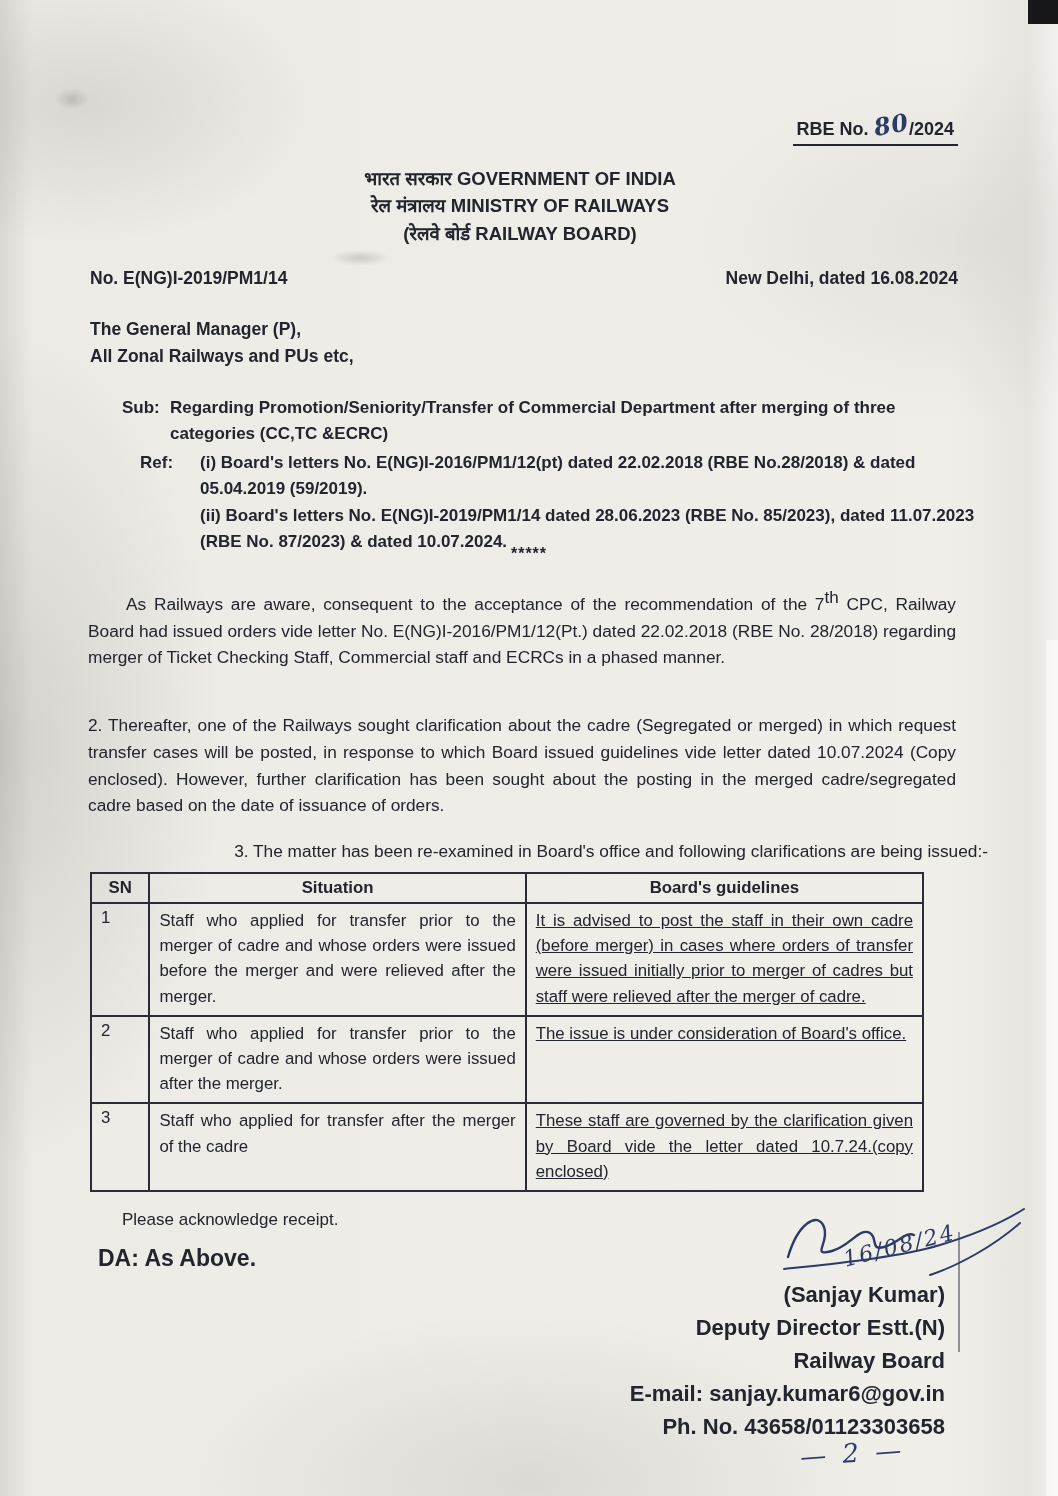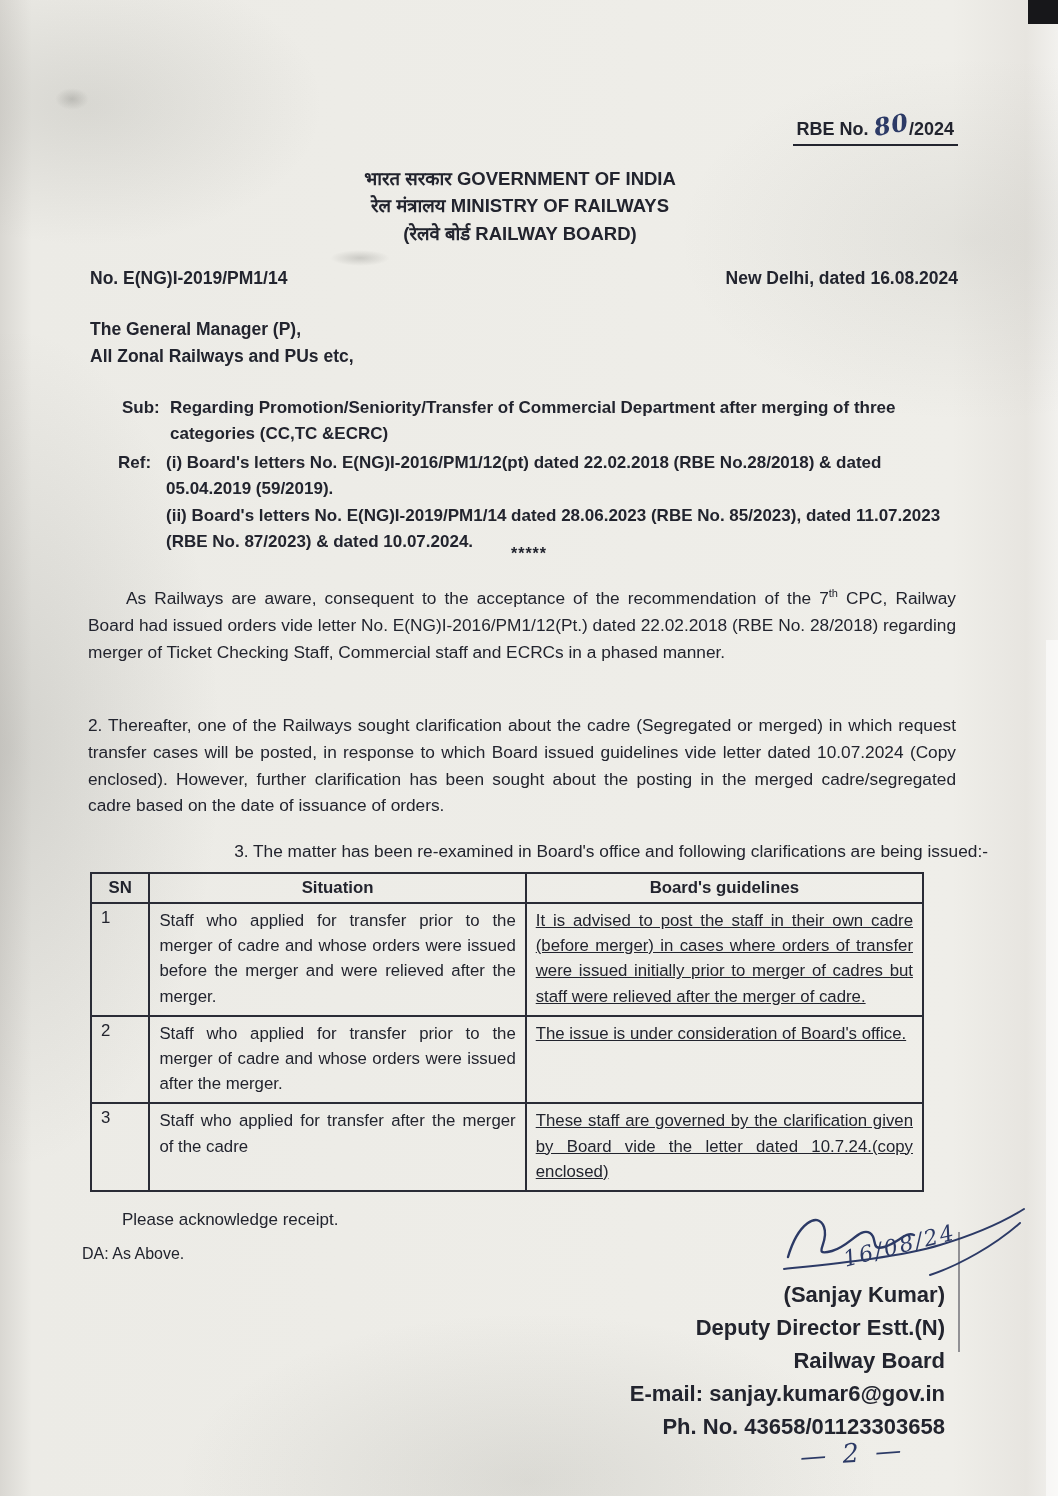--- a/index.html
+++ b/index.html
@@ -36,49 +36,49 @@
 
   .letterhead{top:165px;left:0;width:1040px;text-align:center;font-weight:bold;font-size:18.5px;line-height:1.48;}
 
   .fileRow{top:268px;left:90px;width:868px;display:flex;justify-content:space-between;font-weight:bold;font-size:17.5px;}
 
   .addressee{top:316px;left:90px;font-weight:bold;font-size:17.5px;line-height:1.55;}
 
   .hang{display:flex;font-weight:bold;font-size:17px;line-height:1.5;}
   .hang .lbl{flex:0 0 48px;}
   .subBlock{top:395px;left:122px;width:845px;}
-  .refBlock{top:450px;left:118px;width:850px;}
+  .refBlock{top:450px;left:140px;width:850px;gap:12px;}
   .refBlock .items > div{margin-bottom:2px;}
 
   .stars{top:545px;left:0;width:1058px;text-align:center;font-weight:bold;font-size:16px;letter-spacing:1px;}
 
   .para{left:88px;width:868px;font-size:17.3px;line-height:1.55;text-align:justify;}
   .p1{top:585px;text-indent:38px;}
   .p2{top:712px;}
   .p3{top:838px;width:900px;text-align:right;}
-  sup{font-size:11px;}
+  sup{font-size:17px;}
 
   table.clar{
     position:absolute;top:872px;left:90px;
     border-collapse:collapse;width:834px;
     font-size:16.8px;color:#22242e;
   }
   table.clar th,table.clar td{
     border:2px solid #2a2c36;
     padding:4px 9px 6px 9px;
     vertical-align:top;
   }
   table.clar th{font-weight:bold;text-align:center;padding:4px 6px;}
   th.th-sn{text-align:left;width:40px;}
   td.c-sn{width:40px;}
   td.c-sit{width:378px;text-align:justify;line-height:1.5;}
   td.c-gui{width:398px;text-align:justify;line-height:1.5;text-decoration:underline;}
 
   .ack{top:1210px;left:122px;font-size:17px;}
-  .da{top:1245px;left:82px;font-weight:normal;font-size:16px;}
+  .da{top:1245px;left:98px;font-weight:bold;font-size:23px;}
 
   .sig-area{top:1205px;left:780px;width:250px;height:90px;}
   .sig-date{position:absolute;top:28px;left:62px;font-size:22px;transform:rotate(-14deg);letter-spacing:2px;white-space:nowrap;}
   .sig-block{top:1278px;right:113px;text-align:right;font-weight:bold;font-size:22px;line-height:1.5;}
 
   .pageno{top:1438px;left:800px;font-size:26px;letter-spacing:4px;transform:rotate(-4deg);}
 </style>
 </head>
 <body>
 

